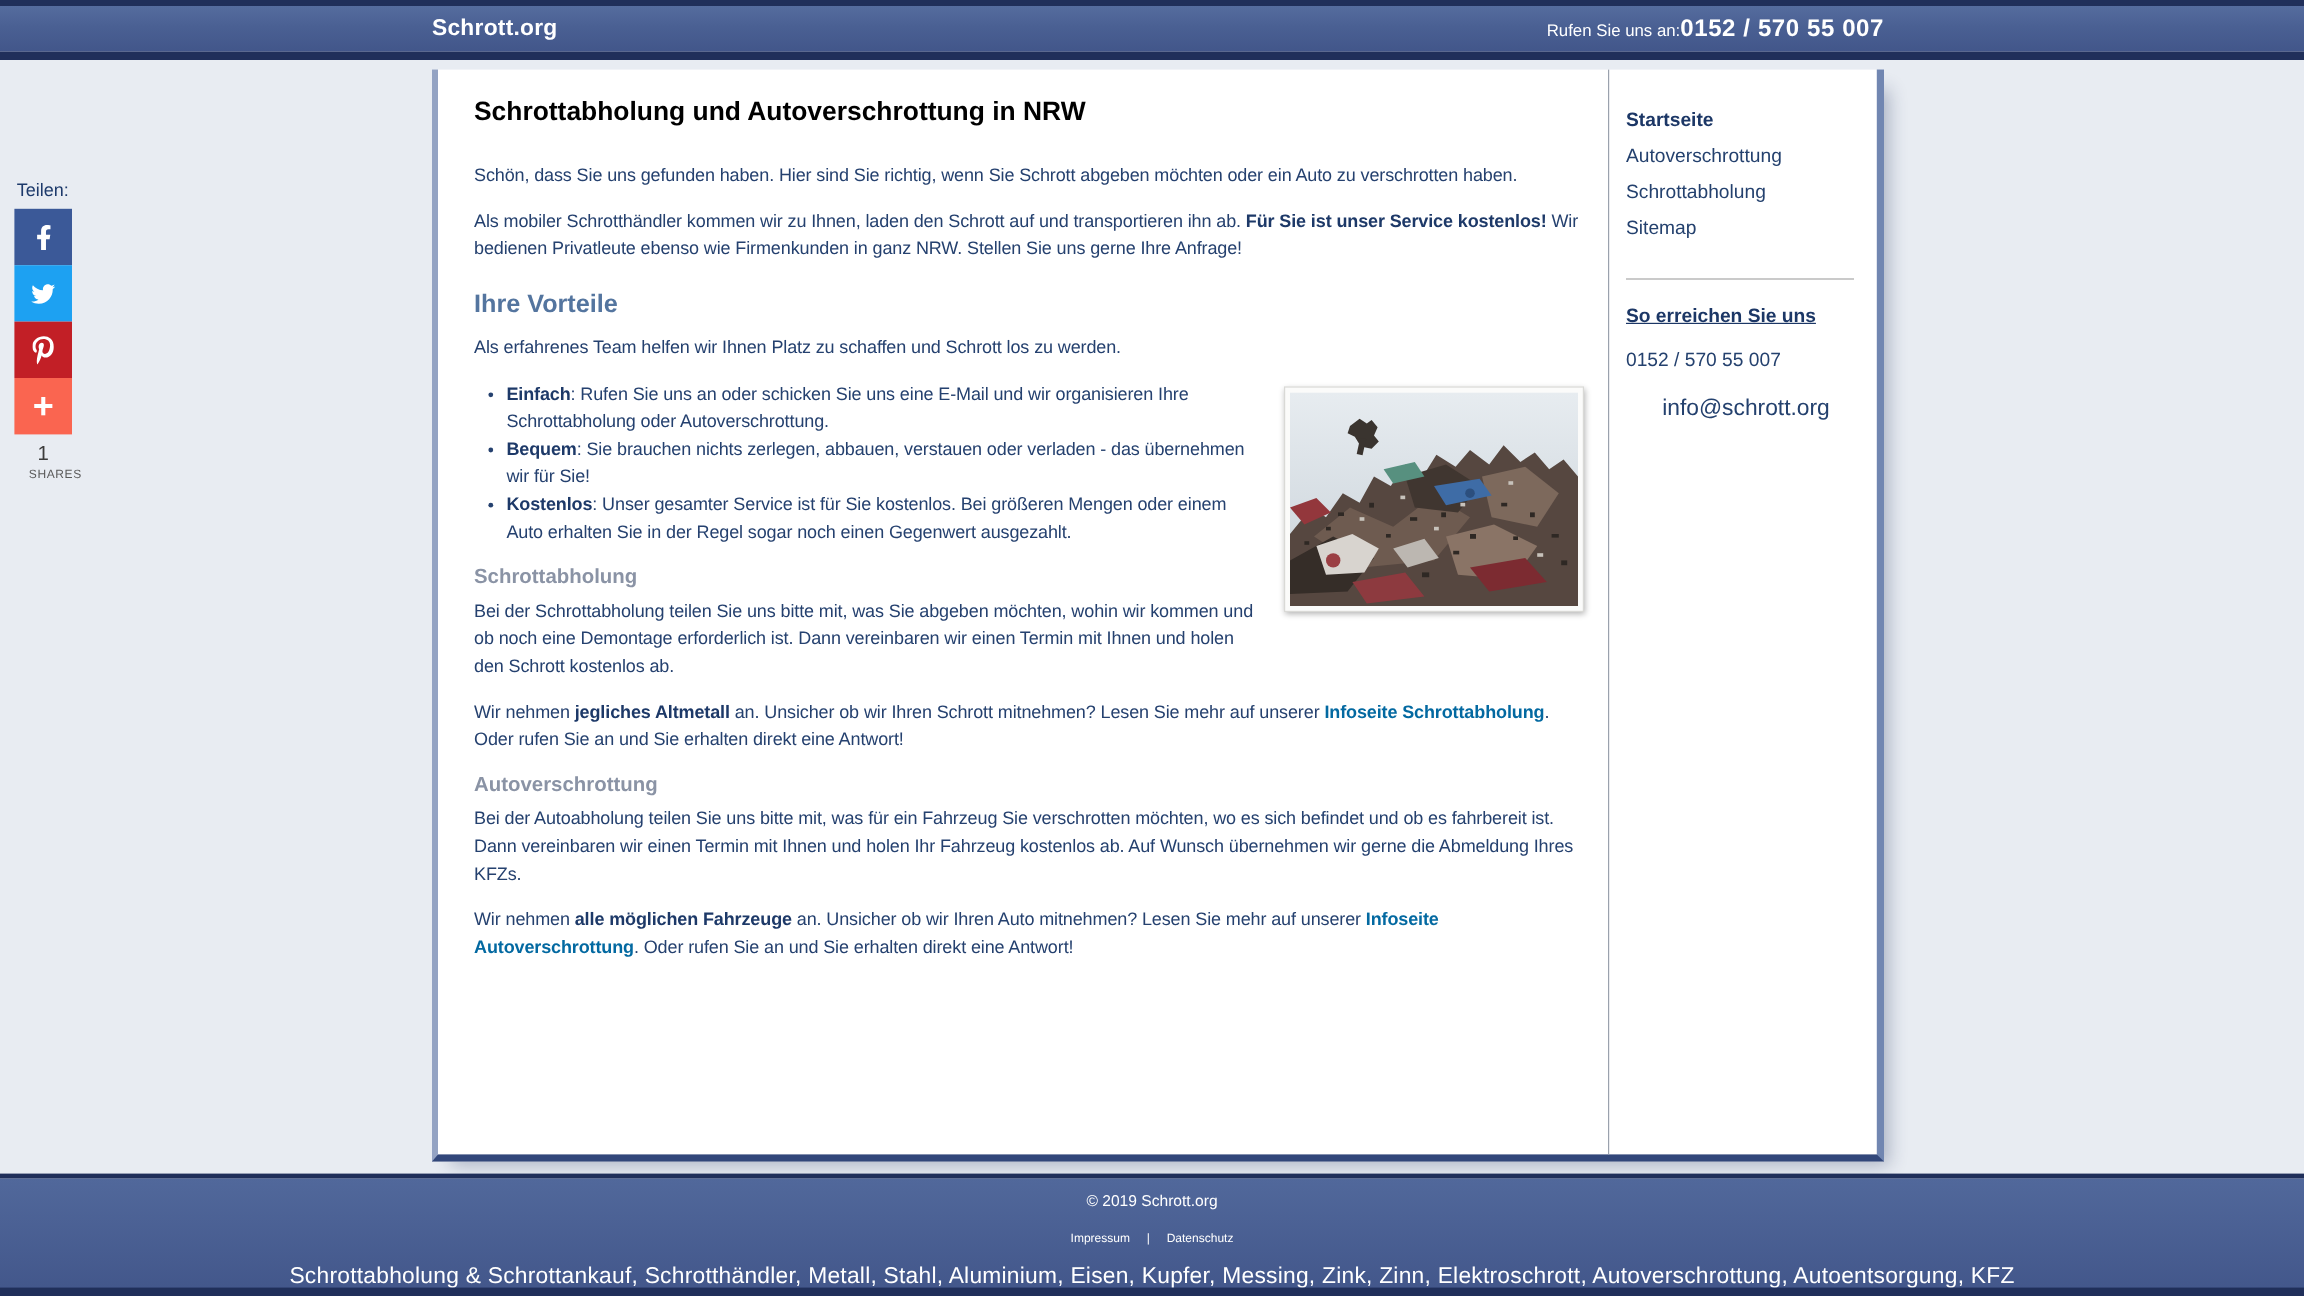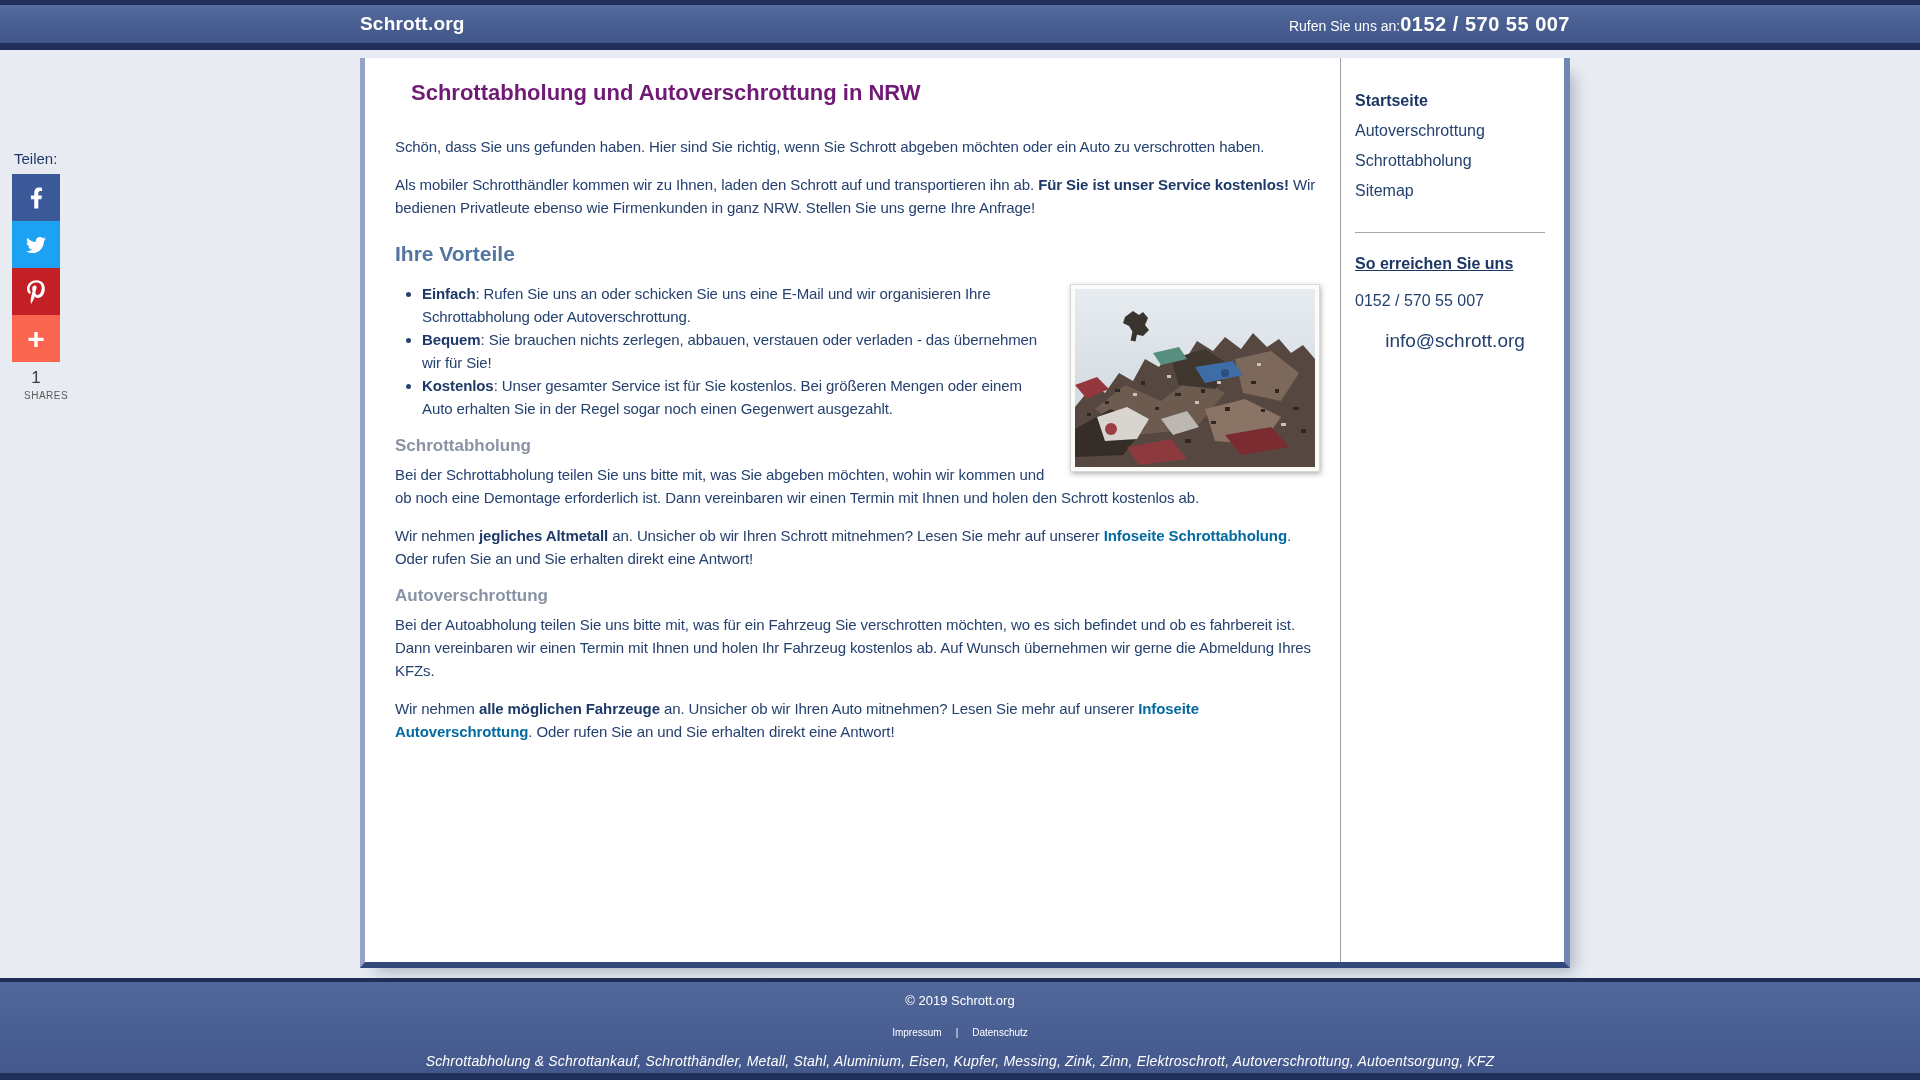--- a/index.html
+++ b/index.html
@@ -45,21 +45,21 @@
     border-left:5px solid #94a3c3;
     border-right:6px solid #7186b1;
     border-bottom:6px solid #32477a;
     box-shadow:10px 10px 14px -6px rgba(30,47,90,.30);
   }
   .divider { position:absolute; left:975px; top:0; height:100%; width:1px; background:#9aa1ad; }
 
   .content { position:absolute; left:30px; top:0; width:925px; padding-top:22px; color:#25416f; }
   .content p { font-size:15px; line-height:23px; margin:0 0 15px; letter-spacing:-.1px; }
   .content strong, .content b { color:#1d3968; }
-  .page-title { font-size:22px; line-height:26px; font-weight:bold; color:#701a75; margin:0 16px 29px; }
+  .page-title { font-size:22px; line-height:26px; font-weight:bold; color:#000000; margin:0 0 29px; }
   .h2-vorteile { font-size:21px; line-height:25px; font-weight:bold; color:#54759f; margin:22px 0 12px; }
   .section-heading { font-size:17px; line-height:20px; font-weight:bold; color:#8a93a5; margin:16px 0 7px; }
   .vorteile-list { margin:16px 0 0; padding-left:27px; }
   .vorteile-list li { font-size:15px; line-height:23px; letter-spacing:-.1px; }
   .inline-link { font-weight:bold; color:#0369a1; cursor:pointer; }
 
   .scrap-photo {
     float:right; margin:6px 0 12px 22px;
     background:#fbfbfa; padding:4px;
     border:1px solid #d9d9d6;
@@ -81,21 +81,21 @@
     position:absolute; left:0; top:978px; width:1920px; height:102px;
     background:linear-gradient(180deg,#51689b 0%,#42568a 100%);
     border-top:4px solid #202f5a;
     color:#ffffff; text-align:center;
   }
   .footer-strip { position:absolute; bottom:0; left:0; width:100%; height:7px; background:#202f5a; }
   .f-copy { margin-top:11px; font-size:13px; }
   .f-links { margin-top:19px; font-size:10px; display:flex; justify-content:center; gap:14px; }
   .f-links span { cursor:pointer; }
   .f-sep { cursor:default; }
-  .f-keywords { margin-top:15px; font-size:14px; font-style:italic; letter-spacing:.2px; }
+  .f-keywords { margin-top:15px; font-size:19px; letter-spacing:.2px; }
 </style>
 </head>
 <body>
 
 <header class="site-header">
   <div class="header-inner">
     <div class="site-title">Schrott.org</div>
     <div class="header-call">
       <span class="call-label">Rufen Sie uns an:</span>
       <span class="call-phone">0152 / 570 55 007</span>
@@ -143,20 +143,23 @@
     <p>
       <span>Schön, dass Sie uns gefunden haben. Hier sind Sie richtig, wenn Sie Schrott abgeben möchten oder ein Auto zu verschrotten haben.</span>
     </p>
 
     <p>
       <span>Als mobiler Schrotthändler kommen wir zu Ihnen, laden den Schrott auf und transportieren ihn ab. </span><strong>Für Sie ist unser Service kostenlos!</strong><span> Wir bedienen Privatleute ebenso wie Firmenkunden in ganz NRW. Stellen Sie uns gerne Ihre Anfrage!</span>
     </p>
 
     <h2 class="h2-vorteile">Ihre Vorteile</h2>
 
+    <p>
+      <span>Als erfahrenes Team helfen wir Ihnen Platz zu schaffen und Schrott los zu werden.</span>
+    </p>
 
     <div class="scrap-photo">
       <svg width="240" height="178" viewBox="0 0 240 178" aria-hidden="true">
         <defs>
           <linearGradient id="sky" x1="0" y1="0" x2="0" y2="1">
             <stop offset="0" stop-color="#e7ecf0"></stop>
               <stop offset="1" stop-color="#c8d1d8"></stop>
           </linearGradient>
         </defs>
         <rect width="240" height="178" fill="url(#sky)"></rect>

